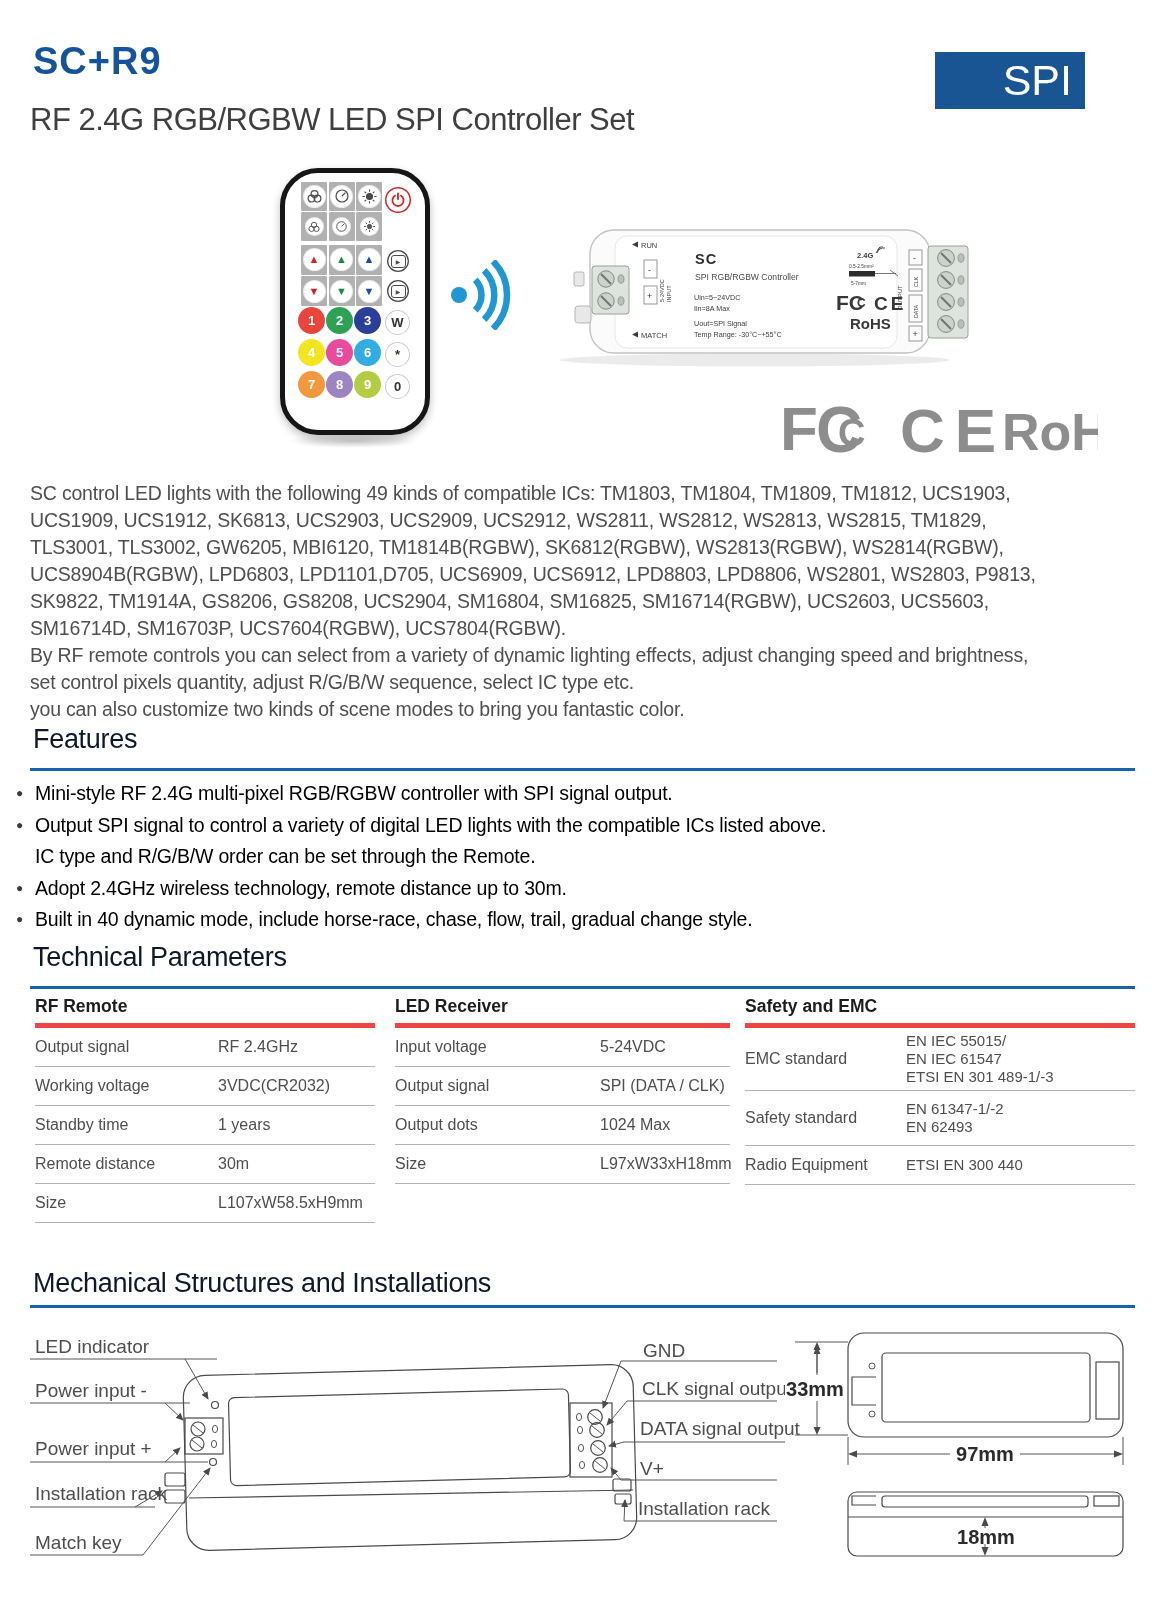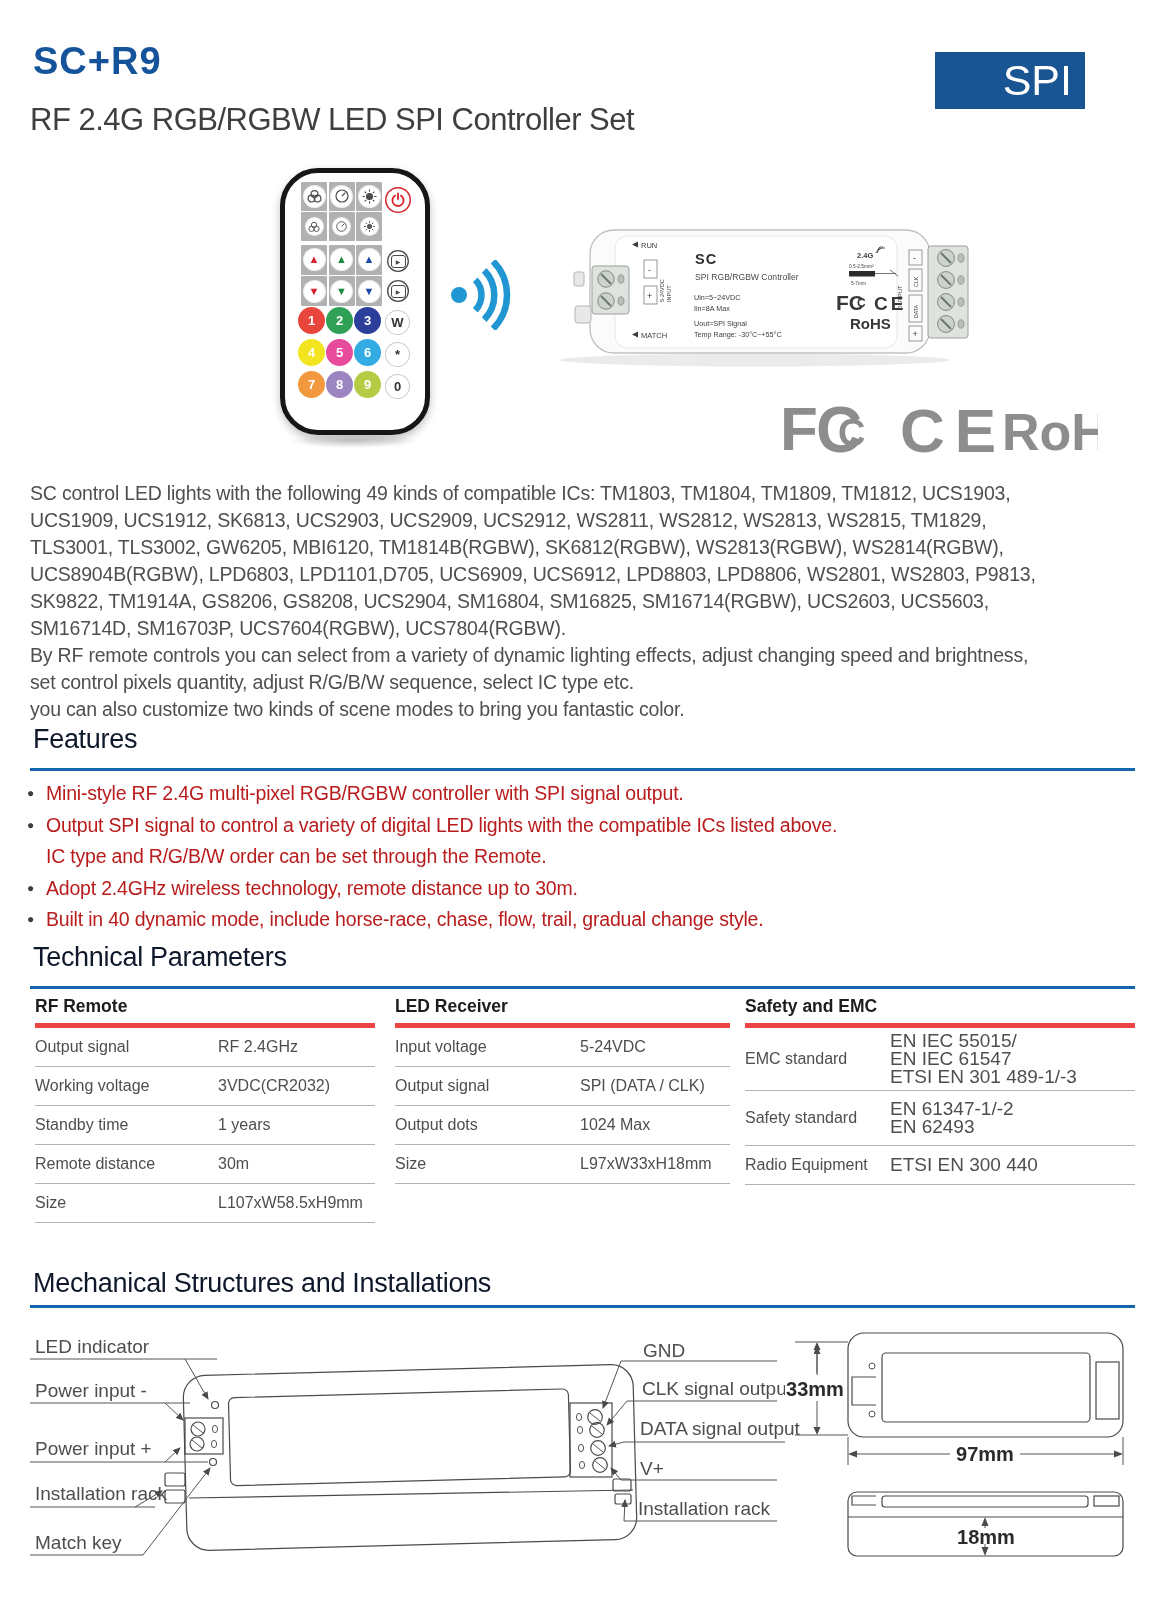--- a/index.html
+++ b/index.html
@@ -46,34 +46,34 @@
 
   
   .receiver { left:540px; top:210px; width:440px; height:160px; }
   .logos { left:778px; top:386px; width:320px; height:80px; }
 
   
   .desc { left:30px; top:480px; width:1118px; font-size:19.5px; line-height:27px;
           color:#4f4f4f; letter-spacing:-0.2px; }
   .heading { font-size:27px; font-weight:500; color:#0f172a; letter-spacing:-0.3px; }
   .rule { left:30px; width:1105px; height:3px; background:#1565AE; }
-  .features-list { left:27px; top:778px; width:1110px; font-size:19.5px; line-height:31.6px;
-                   color:#b91c1c; letter-spacing:-0.2px; }
+  .features-list { left:16px; top:778px; width:1110px; font-size:19.5px; line-height:31.6px;
+                   color:#000000; letter-spacing:-0.2px; }
   .feat-item { padding-left:19px; position:relative; }
   .feat-item.bulleted::before { content:"●"; position:absolute; left:0; top:0; font-size:12px; color:#3d3d3d; }
 
   
   .tcol { position:absolute; top:996px; }
   .tbl-head { height:27px; border-bottom:5px solid #ef4444; font-size:17.5px; font-weight:bold; color:#1d1d1d; }
   .trow { display:flex; align-items:center; border-bottom:1px solid #b3b3b3; font-size:16px; color:#4e4e4e; }
   .trow .lbl { flex:none; }
   .c1 { left:35px; width:340px; } .c1 .trow { height:38px; } .c1 .lbl { width:183px; }
-  .c2 { left:395px; width:335px; } .c2 .trow { height:38px; } .c2 .lbl { width:185px; }
+  .c2 { left:395px; width:335px; } .c2 .trow { height:38px;gap:20px; } .c2 .lbl { width:185px; }
   .c3 { left:745px; width:390px; } .c3 .lbl { width:145px; }
-  .c3 .vals { line-height:18px; font-size:19px; }
+  .c3 .vals { line-height:18px; font-size:15px;margin-left:16px; }
   .rh62 { height:62px; } .rh54 { height:54px; } .rh38 { height:38px; }
 
   
   .mech-svg { left:25px; top:1315px; width:1120px; height:280px; }
   .mech-label { font-size:19px; fill:#4e4e4e; }
   .dim-label { font-size:20px; font-weight:bold; fill:#2b2b2b; }
   svg .ln { stroke:#4a4a4a; stroke-width:1.2; fill:none; }
   svg .thin { stroke:#555; stroke-width:1; fill:none; }
 </style>
 </head>

